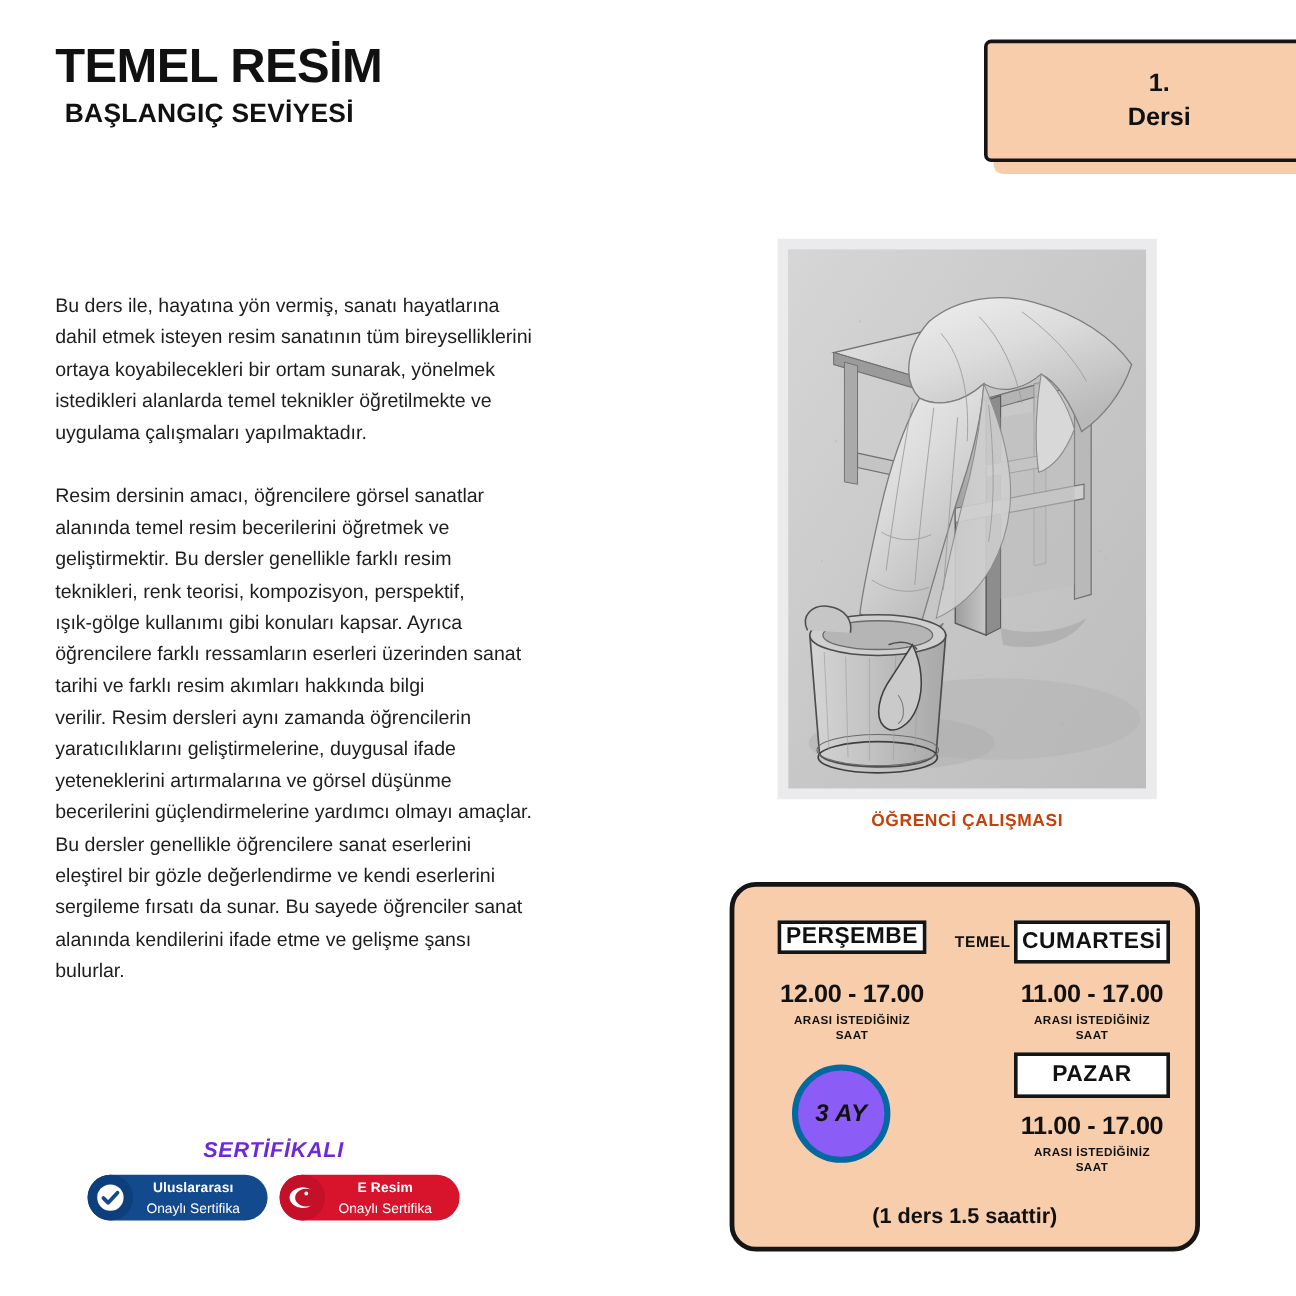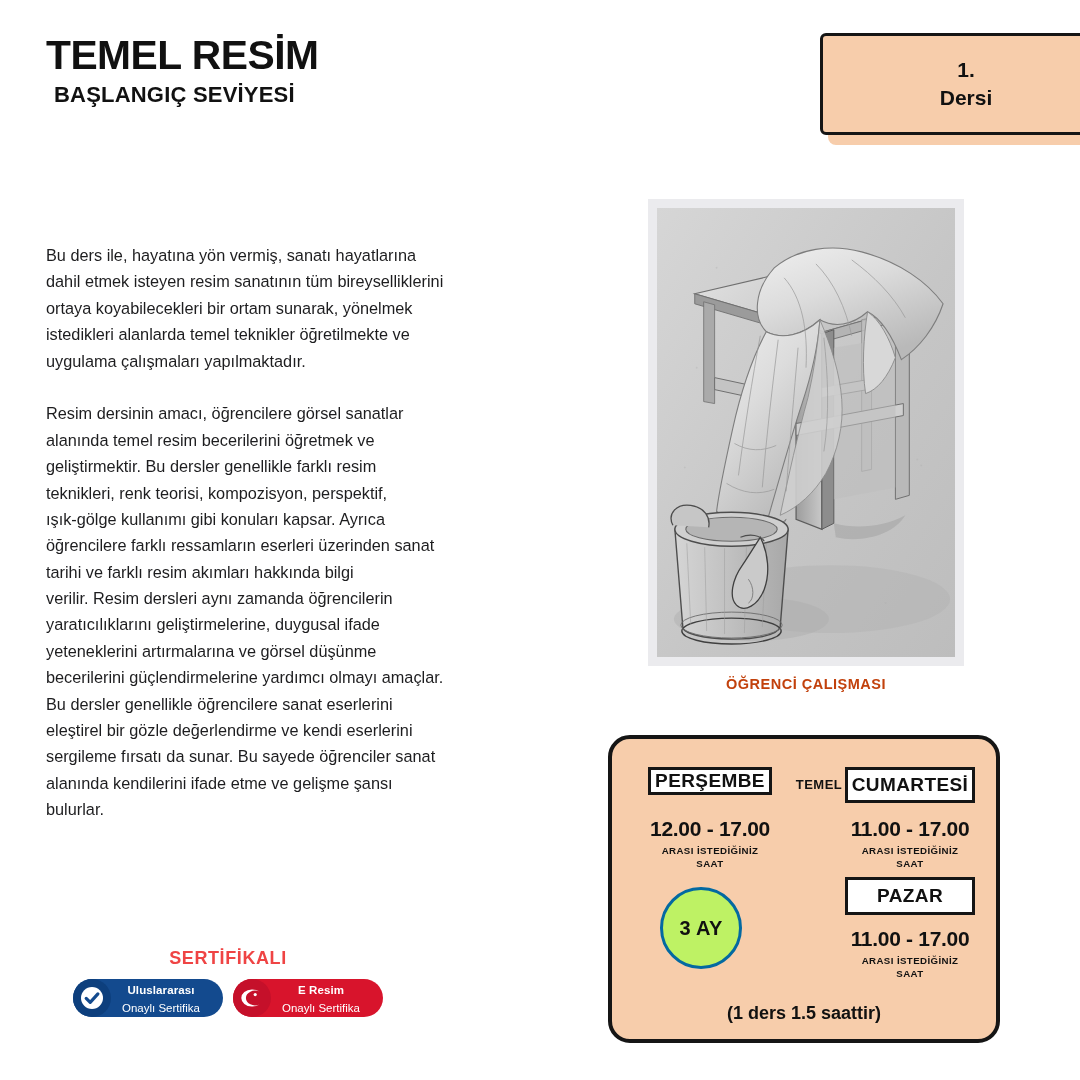--- a/index.html
+++ b/index.html
@@ -30,21 +30,21 @@
 
   .body-copy {
     position:absolute; left:46px; top:242px; width: 400px;
     font-size: 16.3px; line-height: 1.62; color:#1d1d1f;
   }
   .body-copy p { margin: 0; }
   .body-copy p + p { margin-top: 1.62em; }
 
   
   .certs { position:absolute; left:46px; top:948px; width: 364px; text-align:center; }
-  .certs-title { font-size: 18px; font-weight: 800; color:#ef4444; letter-spacing: 0.6px; }
+  .certs-title { font-size: 18px; font-weight: 800; color:#6d28d9; letter-spacing: 0.6px; font-style: italic; }
   .cert-row { display:flex; gap: 10px; justify-content:center; margin-top: 10px; }
   .cert {
     position:relative; display:flex; align-items:center;
     height: 38px; border-radius: 19px; padding-right: 14px; padding-left: 40px;
     color:#fff; min-width: 150px;
   }
   .cert.blue { background:#134a8e; }
   .cert.red  { background:#d8142c; }
   .cert .emblem {
     position:absolute; left:0; top:0; width: 38px; height:38px; border-radius:50%;
@@ -105,23 +105,23 @@
 
   .times { position:absolute; font-weight: 800; color:#111; text-align:center; }
   .times .range { font-size: 21px; letter-spacing: -0.3px; white-space: nowrap; }
   .times .note  { font-size: 9.7px; letter-spacing: 0.4px; line-height:1.3; margin-top: 4px; }
   .t-thu { left: 28px;  top: 78px;  width: 140px; }
   .t-sat { left: 228px; top: 78px;  width: 140px; }
   .t-sun { left: 228px; top: 188px; width: 140px; }
 
   .months {
     position:absolute; left: 48px; top: 148px; width: 82px; height: 82px;
-    border-radius: 50%; background:#bef264; border: 3px solid #0369a1;
+    border-radius: 50%; background:#8b5cf6; border: 5px solid #0369a1;
     display:flex; align-items:center; justify-content:center;
-    font-size: 20px; font-weight: 800; color:#111; letter-spacing: 0.3px;
+    font-size: 20px; font-weight: 800; color:#111; letter-spacing: 0.3px; font-style: italic;
   }
 
   .duration {
     position:absolute; left: 0; top: 264px; width: 100%; text-align:center;
     font-size: 18px; font-weight: 800; color:#111;
   }
 </style>
 </head>
 <body>
 

